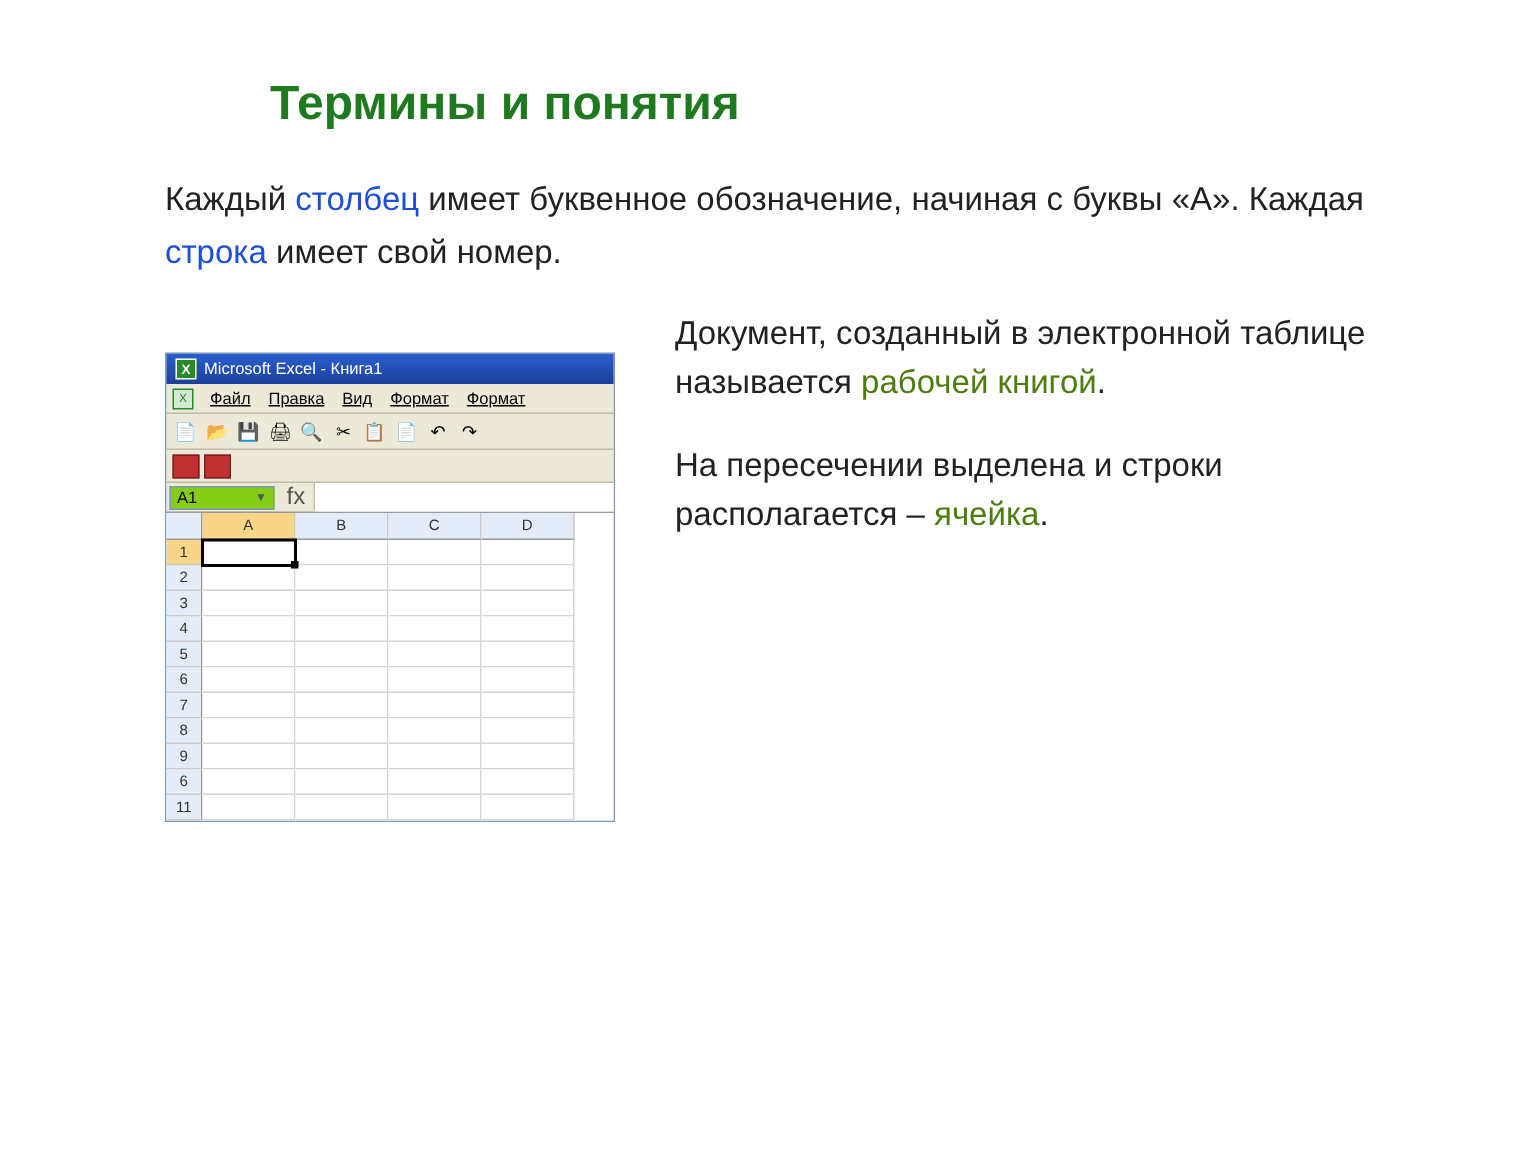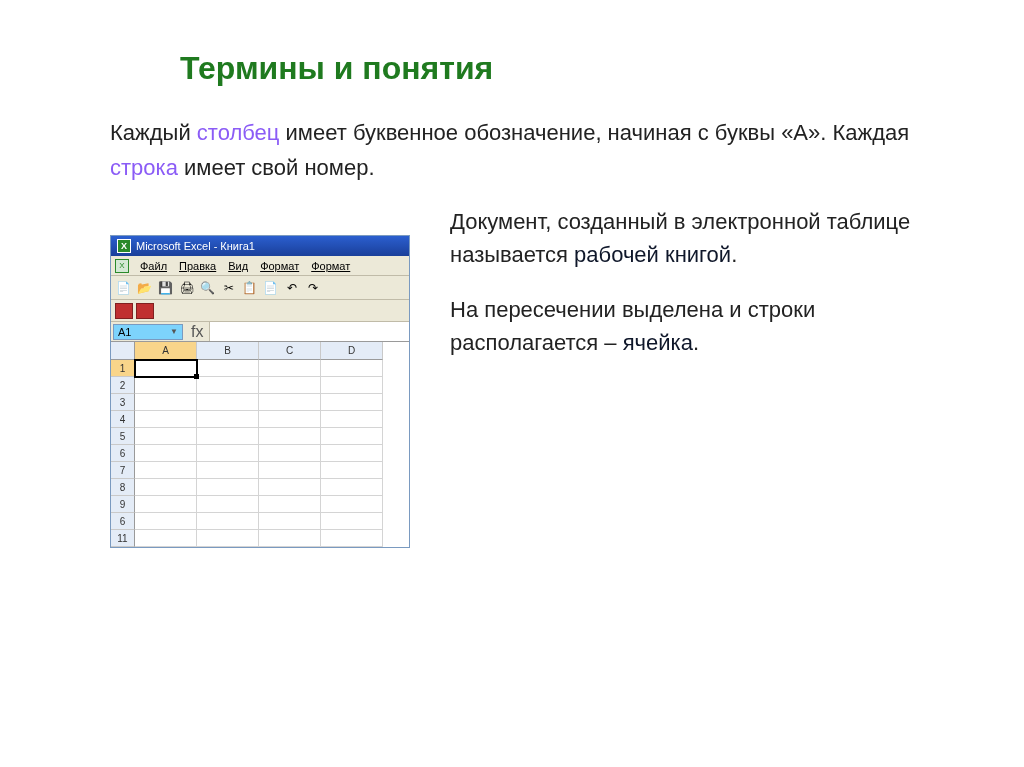--- a/index.html
+++ b/index.html
@@ -17,34 +17,34 @@
       font-weight: bold;
       margin-left: 70px;
       margin-bottom: 28px;
     }
     .intro {
       color: #222;
       font-size: 22px;
       line-height: 1.6;
       margin-bottom: 20px;
     }
-    .intro .hl { color: #8b5cf6; }
+    .intro .hl { color: #1d4ed8; }
     .columns {
       display: flex;
       gap: 30px;
     }
     .left-col { flex: 0 0 310px; }
     .right-col { flex: 1; }
     .para {
       color: #222;
       font-size: 22px;
       line-height: 1.5;
       margin-bottom: 22px;
     }
-    .para .hl { color: #0f172a; }
+    .para .hl { color: #4d7c0f; }
 
     
     .excel-window {
       width: 300px;
       border: 1px solid #7a9ac0;
       font-family: Tahoma, Arial, sans-serif;
       font-size: 11px;
       background: #ece9d8;
       margin-top: 30px;
     }
@@ -126,21 +126,21 @@
     }
     .namebox-row {
       display: flex;
       align-items: center;
       background: #ece9d8;
       border-bottom: 1px solid #9a9a9a;
       height: 20px;
     }
     .namebox {
       width: 70px;
-      background: #7dd3fc;
+      background: #84cc16;
       border: 1px solid #7a9ac0;
       padding: 1px 4px;
       font-size: 11px;
       color: #000;
       margin: 1px 2px;
       display: flex;
       justify-content: space-between;
       align-items: center;
     }
     .namebox .arrow { font-size: 8px; color: #555; }

